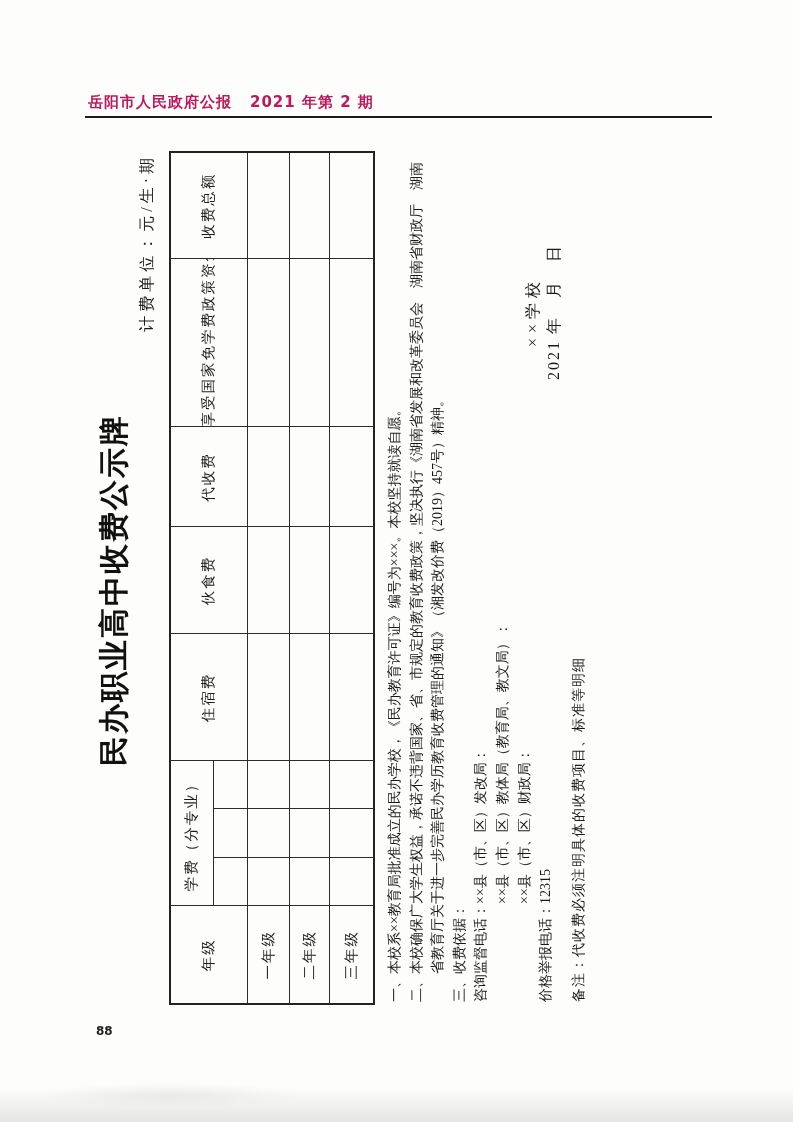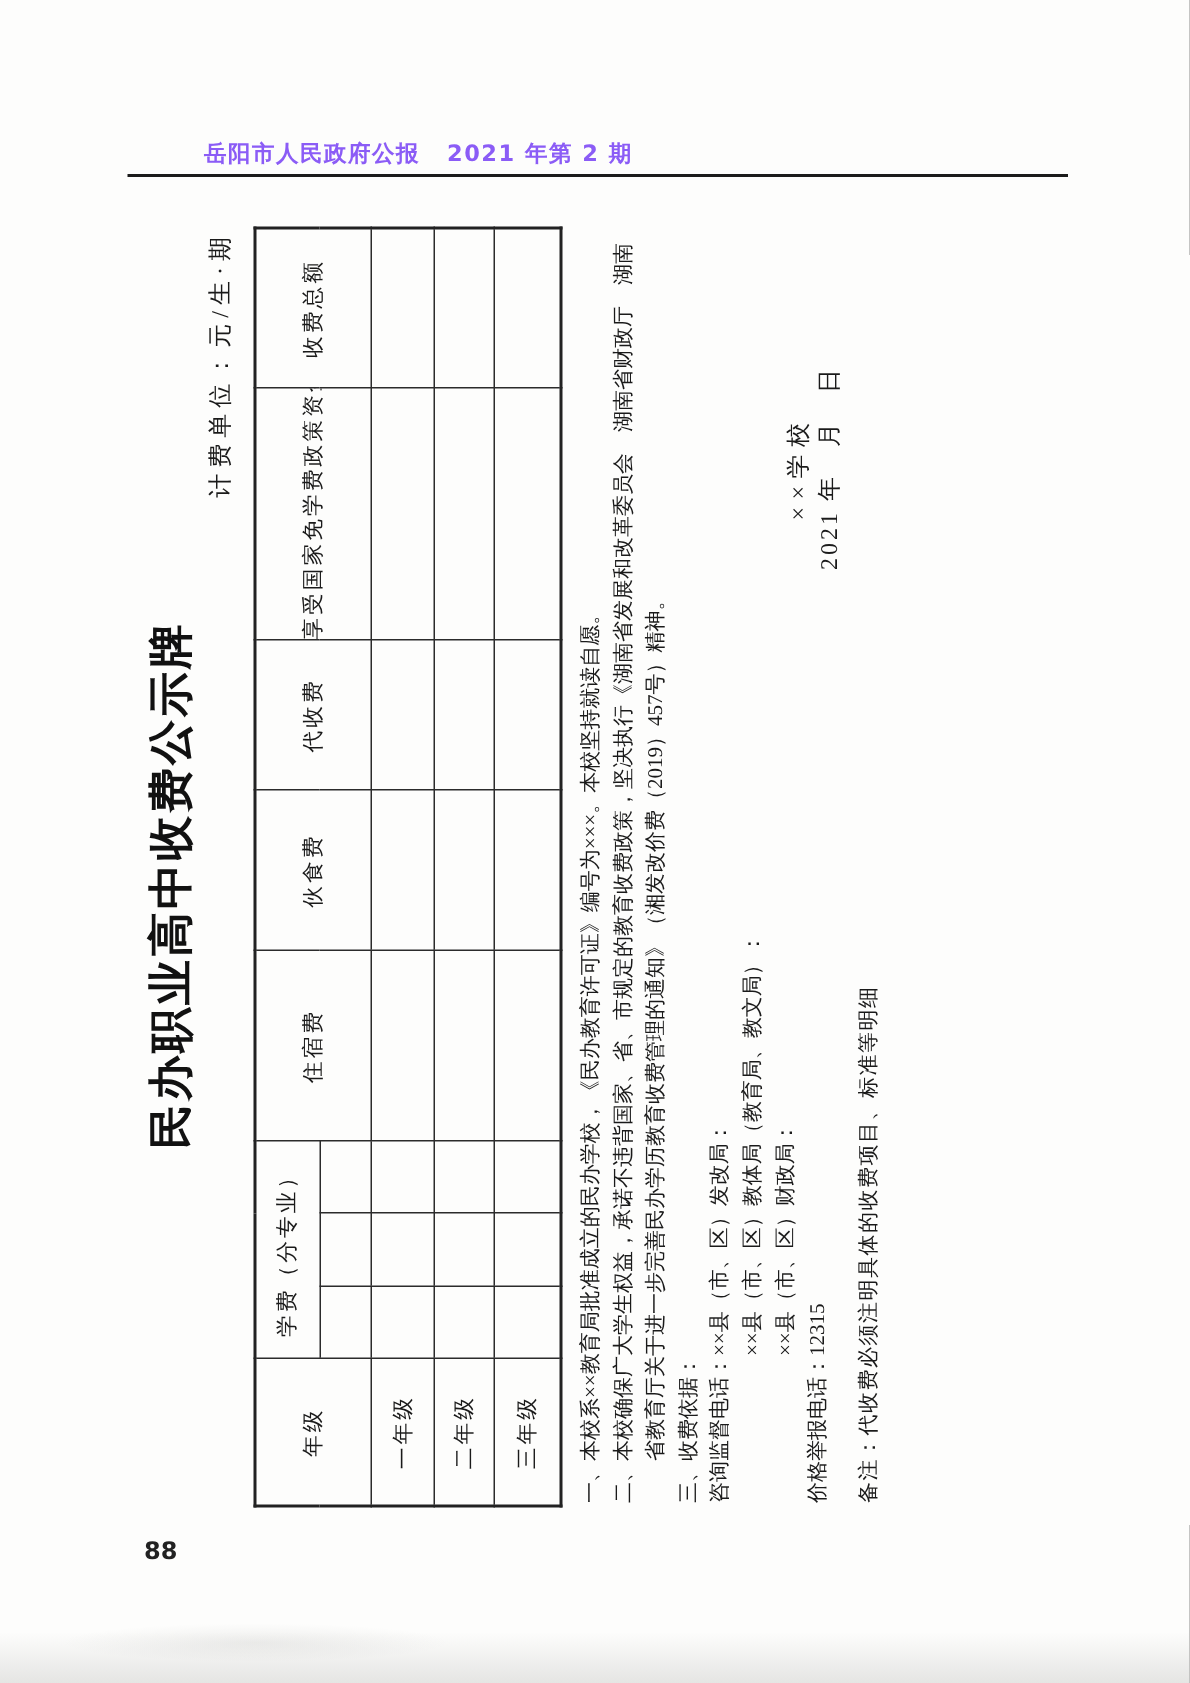--- a/index.html
+++ b/index.html
@@ -8,34 +8,33 @@
     width:793px;height:1122px;
     background:#fdfdfc;
     overflow:hidden;
     font-family:"Liberation Serif","DejaVu Serif",serif;
     color:#1c1c1c;
   }
   
   .gz-header{
     position:absolute;left:88px;top:93px;width:630px;
     font-family:"DejaVu Sans","Liberation Sans",sans-serif;
-    font-weight:bold;font-size:15px;letter-spacing:1px;color:#8b5cf6;
+    font-weight:bold;font-size:15px;letter-spacing:1px;color:#be185d;
     white-space:nowrap;
-    margin-left:48px;
   }
   .gz-header .issue{margin-left:18px;}
   .gz-rule{
     position:absolute;left:85px;top:116px;width:627px;height:2px;
     background:#1b1b1b;
   }
   
   .page-num{
     position:absolute;left:96px;top:1024px;
     font-family:"DejaVu Sans","Liberation Sans",sans-serif;
-    font-weight:bold;font-size:16px;color:#222;
+    font-weight:bold;font-size:12px;color:#222;
   }
   
   .rot{
     position:absolute;left:-90px;top:330px;width:880px;height:520px;
     transform:rotate(-90deg);transform-origin:50% 50%;
   }
   .doc-title{
     position:absolute;left:0;top:4px;width:100%;
     text-align:center;
     font-family:"DejaVu Sans","Liberation Sans",sans-serif;

